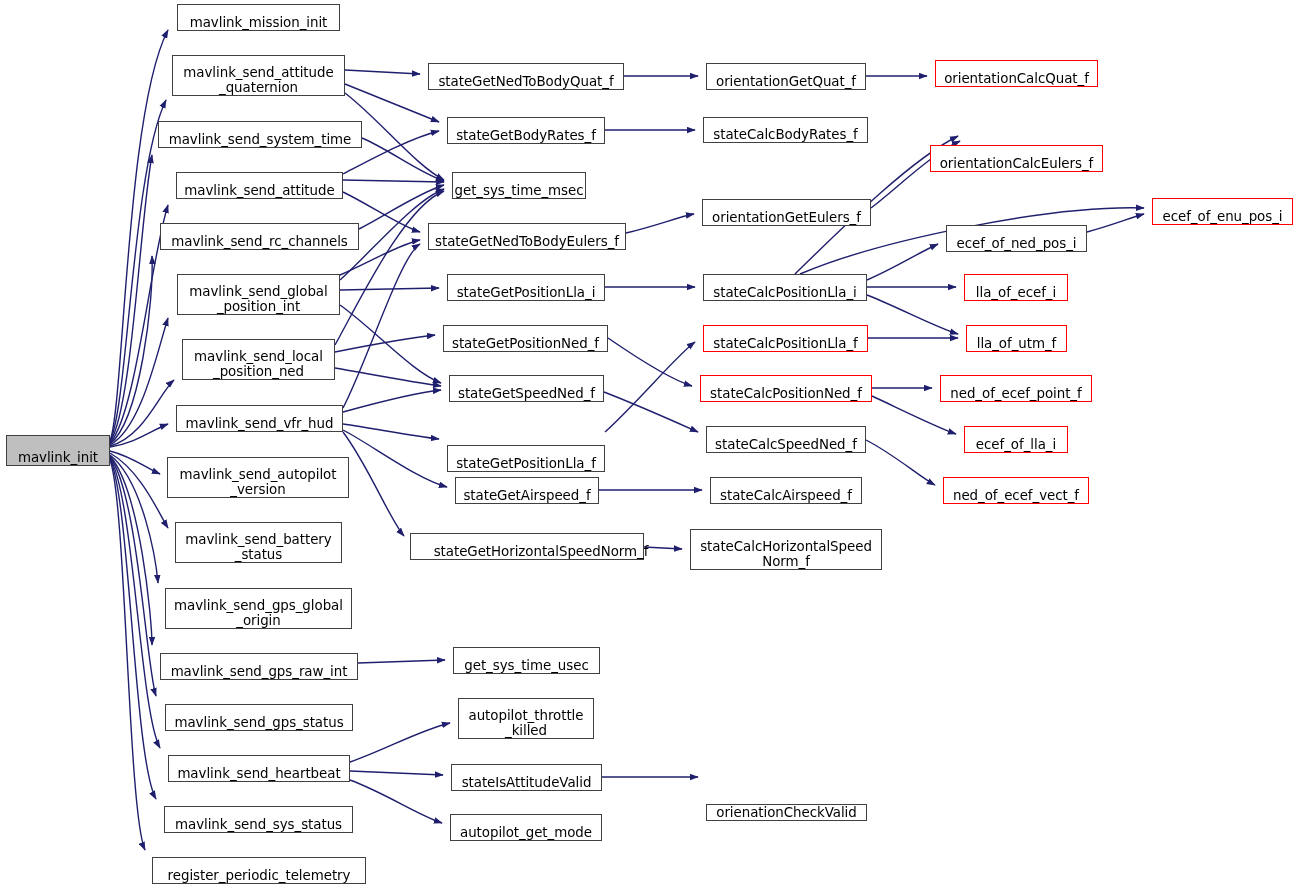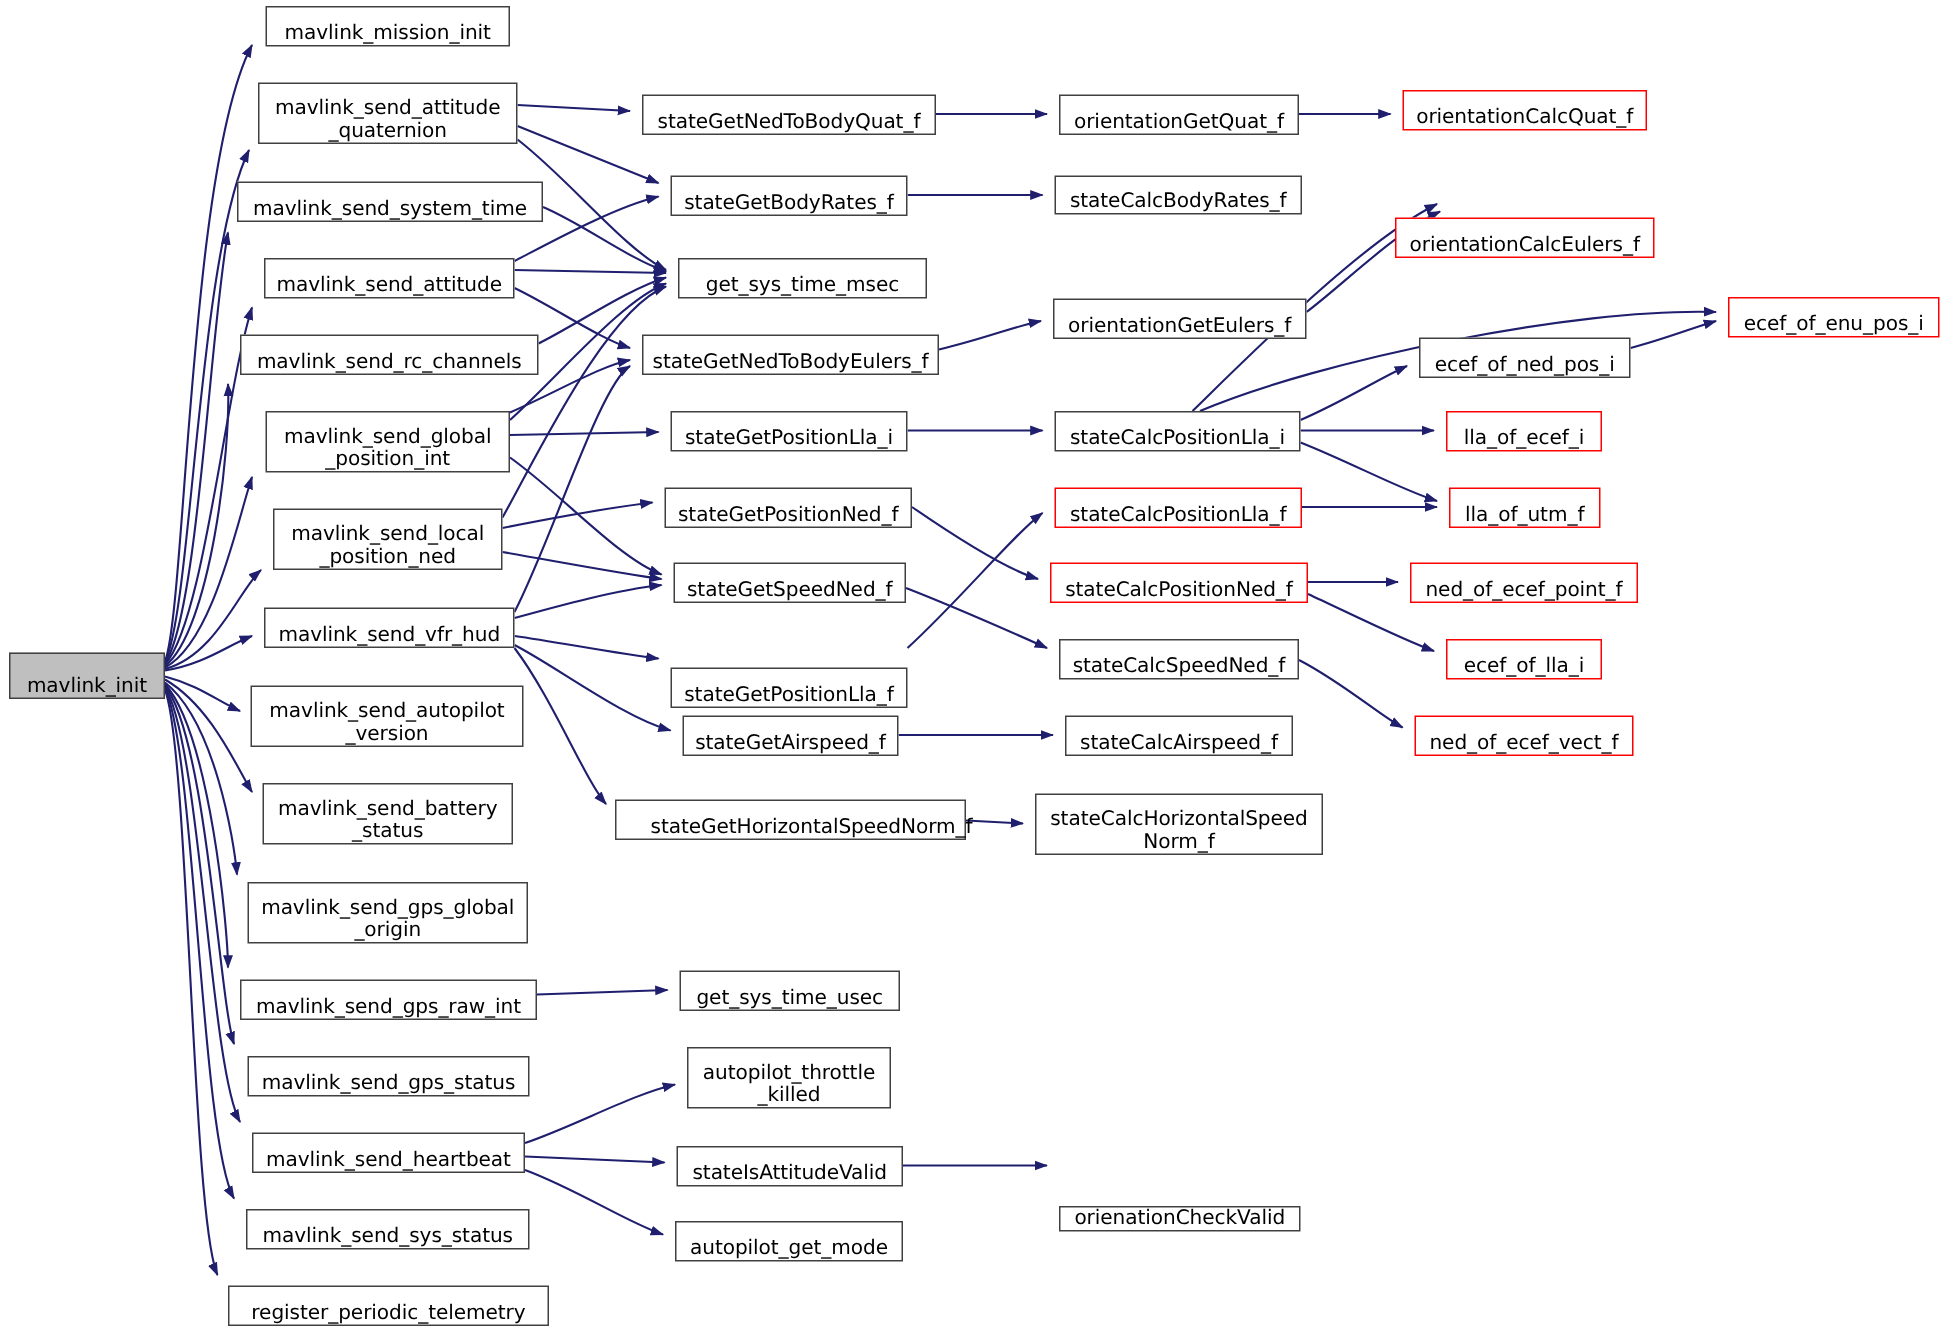--- a/index.html
+++ b/index.html
@@ -141,21 +141,21 @@
 _status</span></div>
       <div class="node" style="left: 165px; top: 588px; width: 187px; height: 41px;"><span>mavlink_send_gps_global
 _origin</span></div>
       <div class="node" style="left: 160px; top: 653px; width: 198px; height: 27px;"><span>mavlink_send_gps_raw_int</span></div>
       <div class="node" style="left: 165px; top: 704px; width: 188px; height: 27px;"><span>mavlink_send_gps_status</span></div>
       <div class="node" style="left: 168px; top: 755px; width: 182px; height: 27px;"><span>mavlink_send_heartbeat</span></div>
       <div class="node" style="left: 164px; top: 806px; width: 189px; height: 27px;"><span>mavlink_send_sys_status</span></div>
       <div class="node" style="left: 152px; top: 857px; width: 214px; height: 27px;"><span>register_periodic_telemetry</span></div>
       <div class="node" style="left: 428px; top: 63px; width: 196px; height: 27px;"><span>stateGetNedToBodyQuat_f</span></div>
       <div class="node" style="left: 447px; top: 117px; width: 158px; height: 27px;"><span>stateGetBodyRates_f</span></div>
-      <div class="node" style="left: 452px; top: 172px; width: 166px; height: 27px;"><span>get_sys_time_msec</span></div>
+      <div class="node" style="left: 452px; top: 172px; width: 134px; height: 27px;"><span>get_sys_time_msec</span></div>
       <div class="node" style="left: 428px; top: 223px; width: 198px; height: 27px;"><span>stateGetNedToBodyEulers_f</span></div>
       <div class="node" style="left: 447px; top: 274px; width: 158px; height: 27px;"><span>stateGetPositionLla_i</span></div>
       <div class="node" style="left: 443px; top: 325px; width: 165px; height: 27px;"><span>stateGetPositionNed_f</span></div>
       <div class="node" style="left: 449px; top: 375px; width: 155px; height: 27px;"><span>stateGetSpeedNed_f</span></div>
       <div class="node" style="left: 447px; top: 426px; width: 158px; height: 27px; margin-top: 19px;"><span>stateGetPositionLla_f</span></div>
       <div class="node" style="left: 455px; top: 477px; width: 144px; height: 27px;"><span>stateGetAirspeed_f</span></div>
       <div class="node" style="left: 410px; top: 533px; width: 234px; height: 27px; padding-left: 28px;"><span>stateGetHorizontalSpeedNorm_f</span></div>
       <div class="node" style="left: 453px; top: 647px; width: 147px; height: 27px;"><span>get_sys_time_usec</span></div>
       <div class="node" style="left: 458px; top: 698px; width: 136px; height: 41px;"><span>autopilot_throttle
 _killed</span></div>

